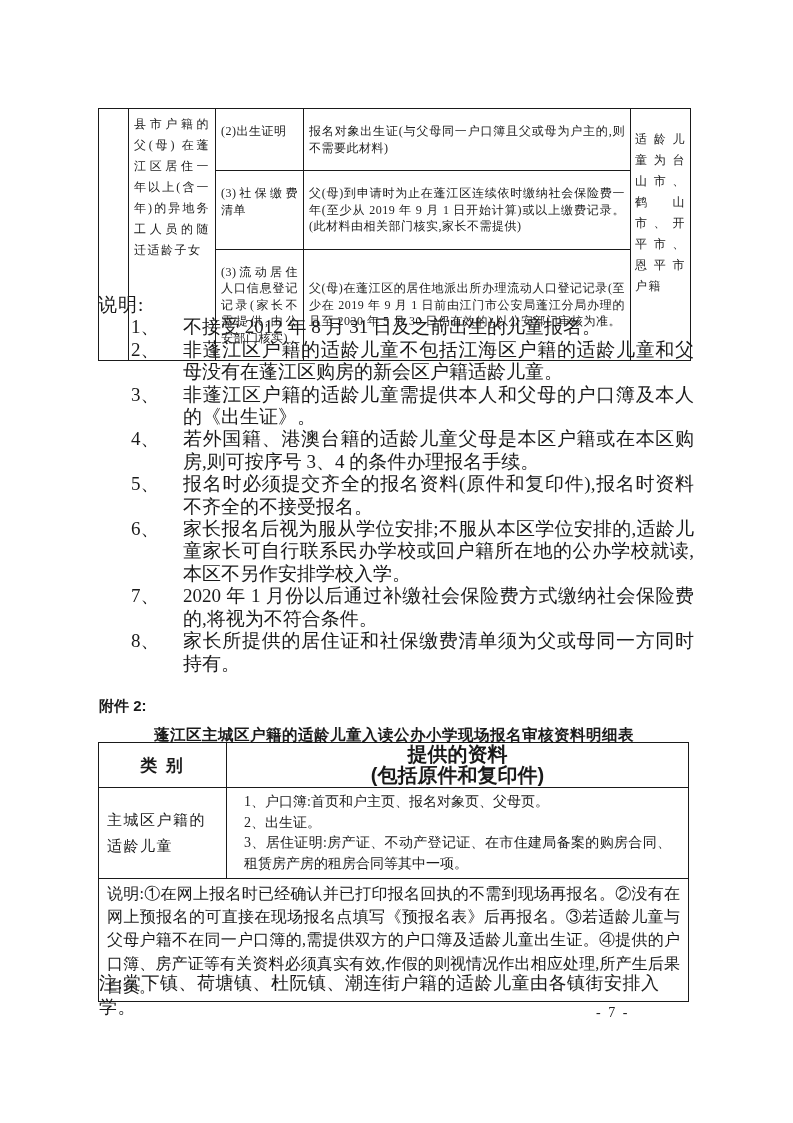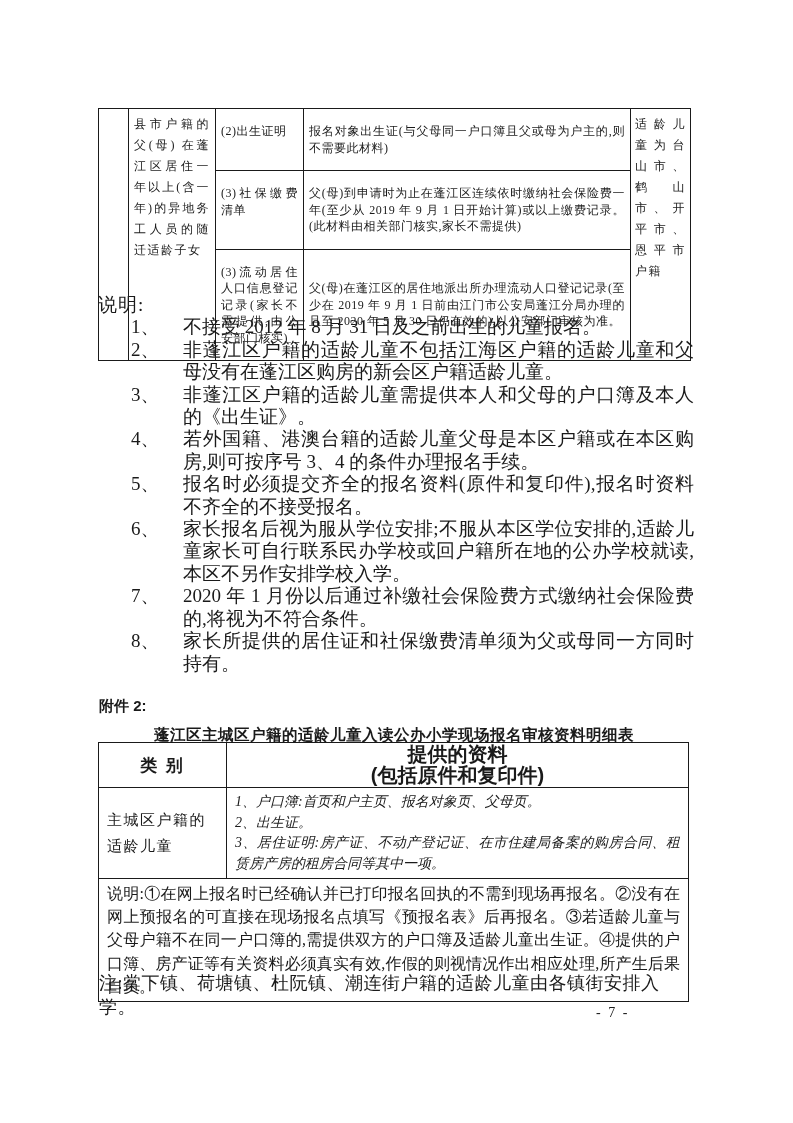--- a/index.html
+++ b/index.html
@@ -29,21 +29,21 @@
     line-height: 16.5px;
     vertical-align: top;
     padding: 14px 5px;
     text-align: justify;
     letter-spacing: 0.5px;
   }
   table.t1 tr.r1 { height: 37px; }
   table.t1 tr.r2 { height: 51px; }
   table.t1 tr.r3 { height: 95px; }
   table.t1 td.cat { letter-spacing: 1.5px; line-height: 21px; padding-top: 5px; }
-  table.t1 td.scope { letter-spacing: 1.5px; line-height: 21px; padding: 5px 4px; }
+  table.t1 td.scope { letter-spacing: 1.5px; line-height: 21px; padding: 20px 4px; }
   table.t1 td.mid { vertical-align: middle; }
 
   
   .notes {
     position: absolute;
     left: 98px; top: 294px;
     width: 596px;
     font-size: 19px;
     line-height: 22.4px;
   }
@@ -97,24 +97,23 @@
   }
   table.t2 td.cat2 {
     font-size: 15px;
     line-height: 26px;
     padding: 4px 6px 4px 8px;
     letter-spacing: 1.5px;
   }
   table.t2 td.mats {
     font-size: 14px;
     line-height: 20.5px;
-    padding: 4px 8px;
+    padding: 4px 17px;
     vertical-align: middle;
     text-align: justify;
-    font-style: italic;
   }
   table.t2 td.foot {
     font-size: 16px;
     line-height: 23.2px;
     padding: 3px 8px;
     vertical-align: top;
     text-align: justify;
     margin-top: 36px;
   }
 

